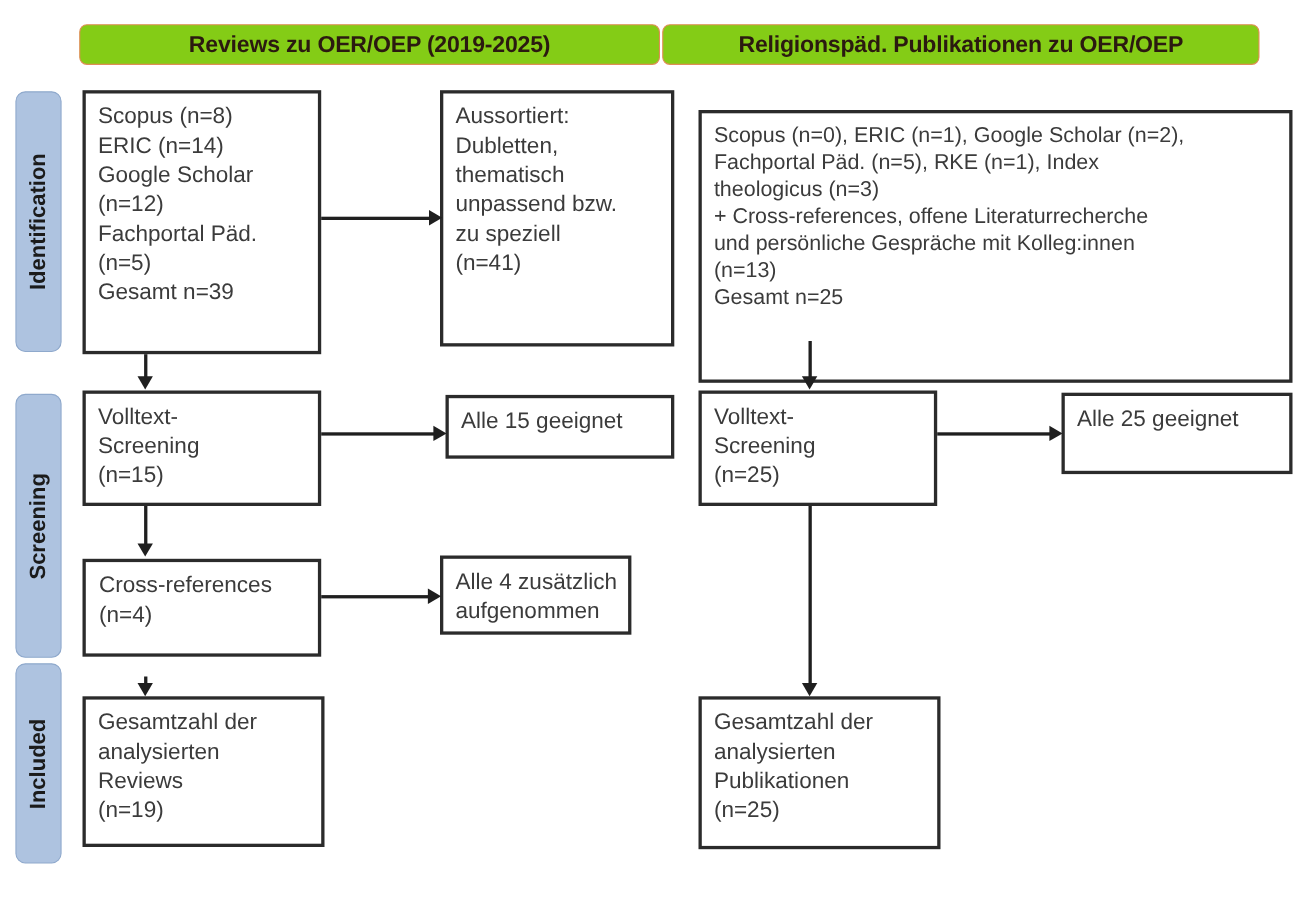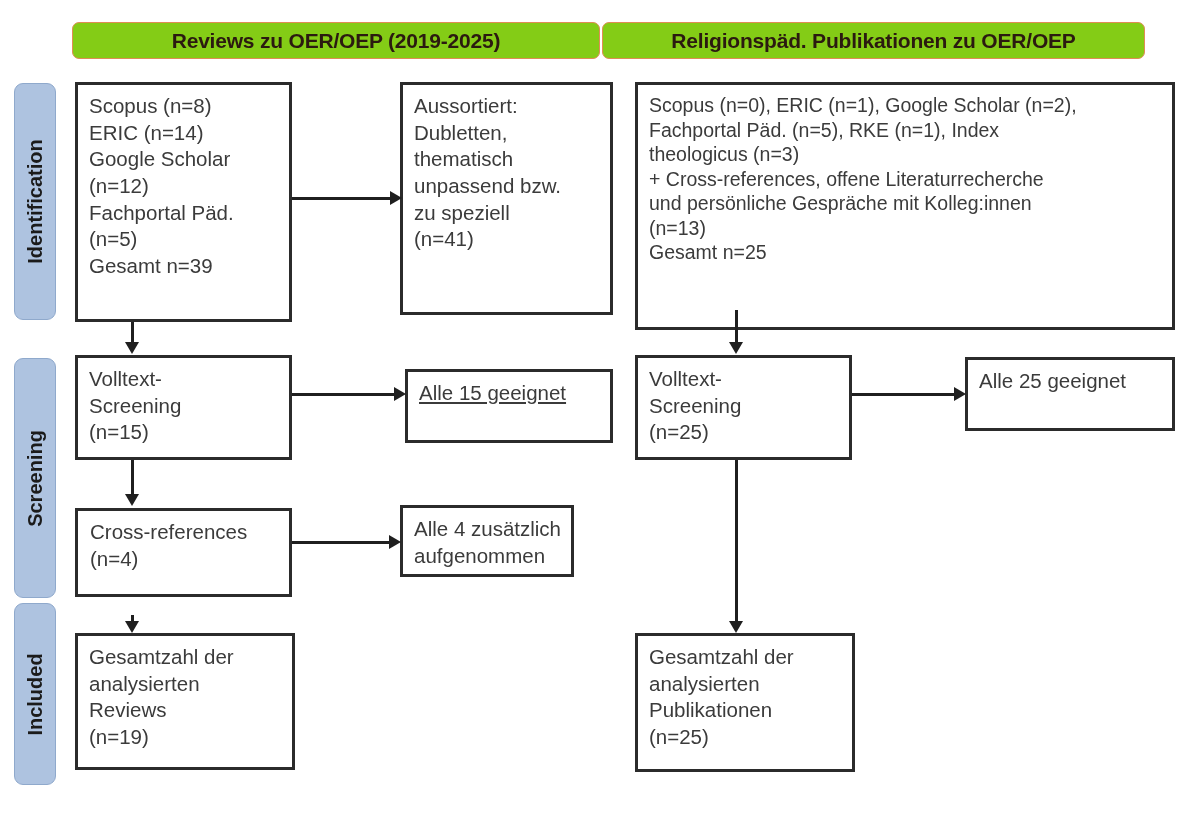--- a/index.html
+++ b/index.html
@@ -128,34 +128,34 @@
 Dubletten,
 thematisch
 unpassend bzw.
 zu speziell
 (n=41)</div>
 
   <div class="box" style="left:75px; top:355px; width:217px; height:105px;">Volltext-
 Screening
 (n=15)</div>
 
-  <div class="box" style="left:405px; top:369px; width:208px; height:74px;text-decoration:underline;">Alle 15 geeignet</div>
+  <div class="box" style="left:405px; top:359px; width:208px; height:58px;">Alle 15 geeignet</div>
 
   <div class="box" style="left:75px; top:508px; width:217px; height:89px;padding-left:12px;">Cross-references
 (n=4)</div>
 
   <div class="box" style="left:400px; top:505px; width:174px; height:72px;">Alle 4 zusätzlich
 aufgenommen</div>
 
   <div class="box" style="left:75px; top:633px; width:220px; height:137px;">Gesamtzahl der
 analysierten
 Reviews
 (n=19)</div>
 
-  <div class="box dense" style="left:635px; top:82px; width:540px; height:248px;">Scopus (n=0), ERIC (n=1), Google Scholar (n=2),
+  <div class="box dense" style="left:635px; top:100px; width:540px; height:248px;">Scopus (n=0), ERIC (n=1), Google Scholar (n=2),
 Fachportal Päd. (n=5), RKE (n=1), Index
 theologicus (n=3)
 + Cross-references, offene Literaturrecherche
 und persönliche Gespräche mit Kolleg:innen
 (n=13)
 Gesamt n=25</div>
 
   <div class="box" style="left:635px; top:355px; width:217px; height:105px;">Volltext-
 Screening
 (n=25)</div>

